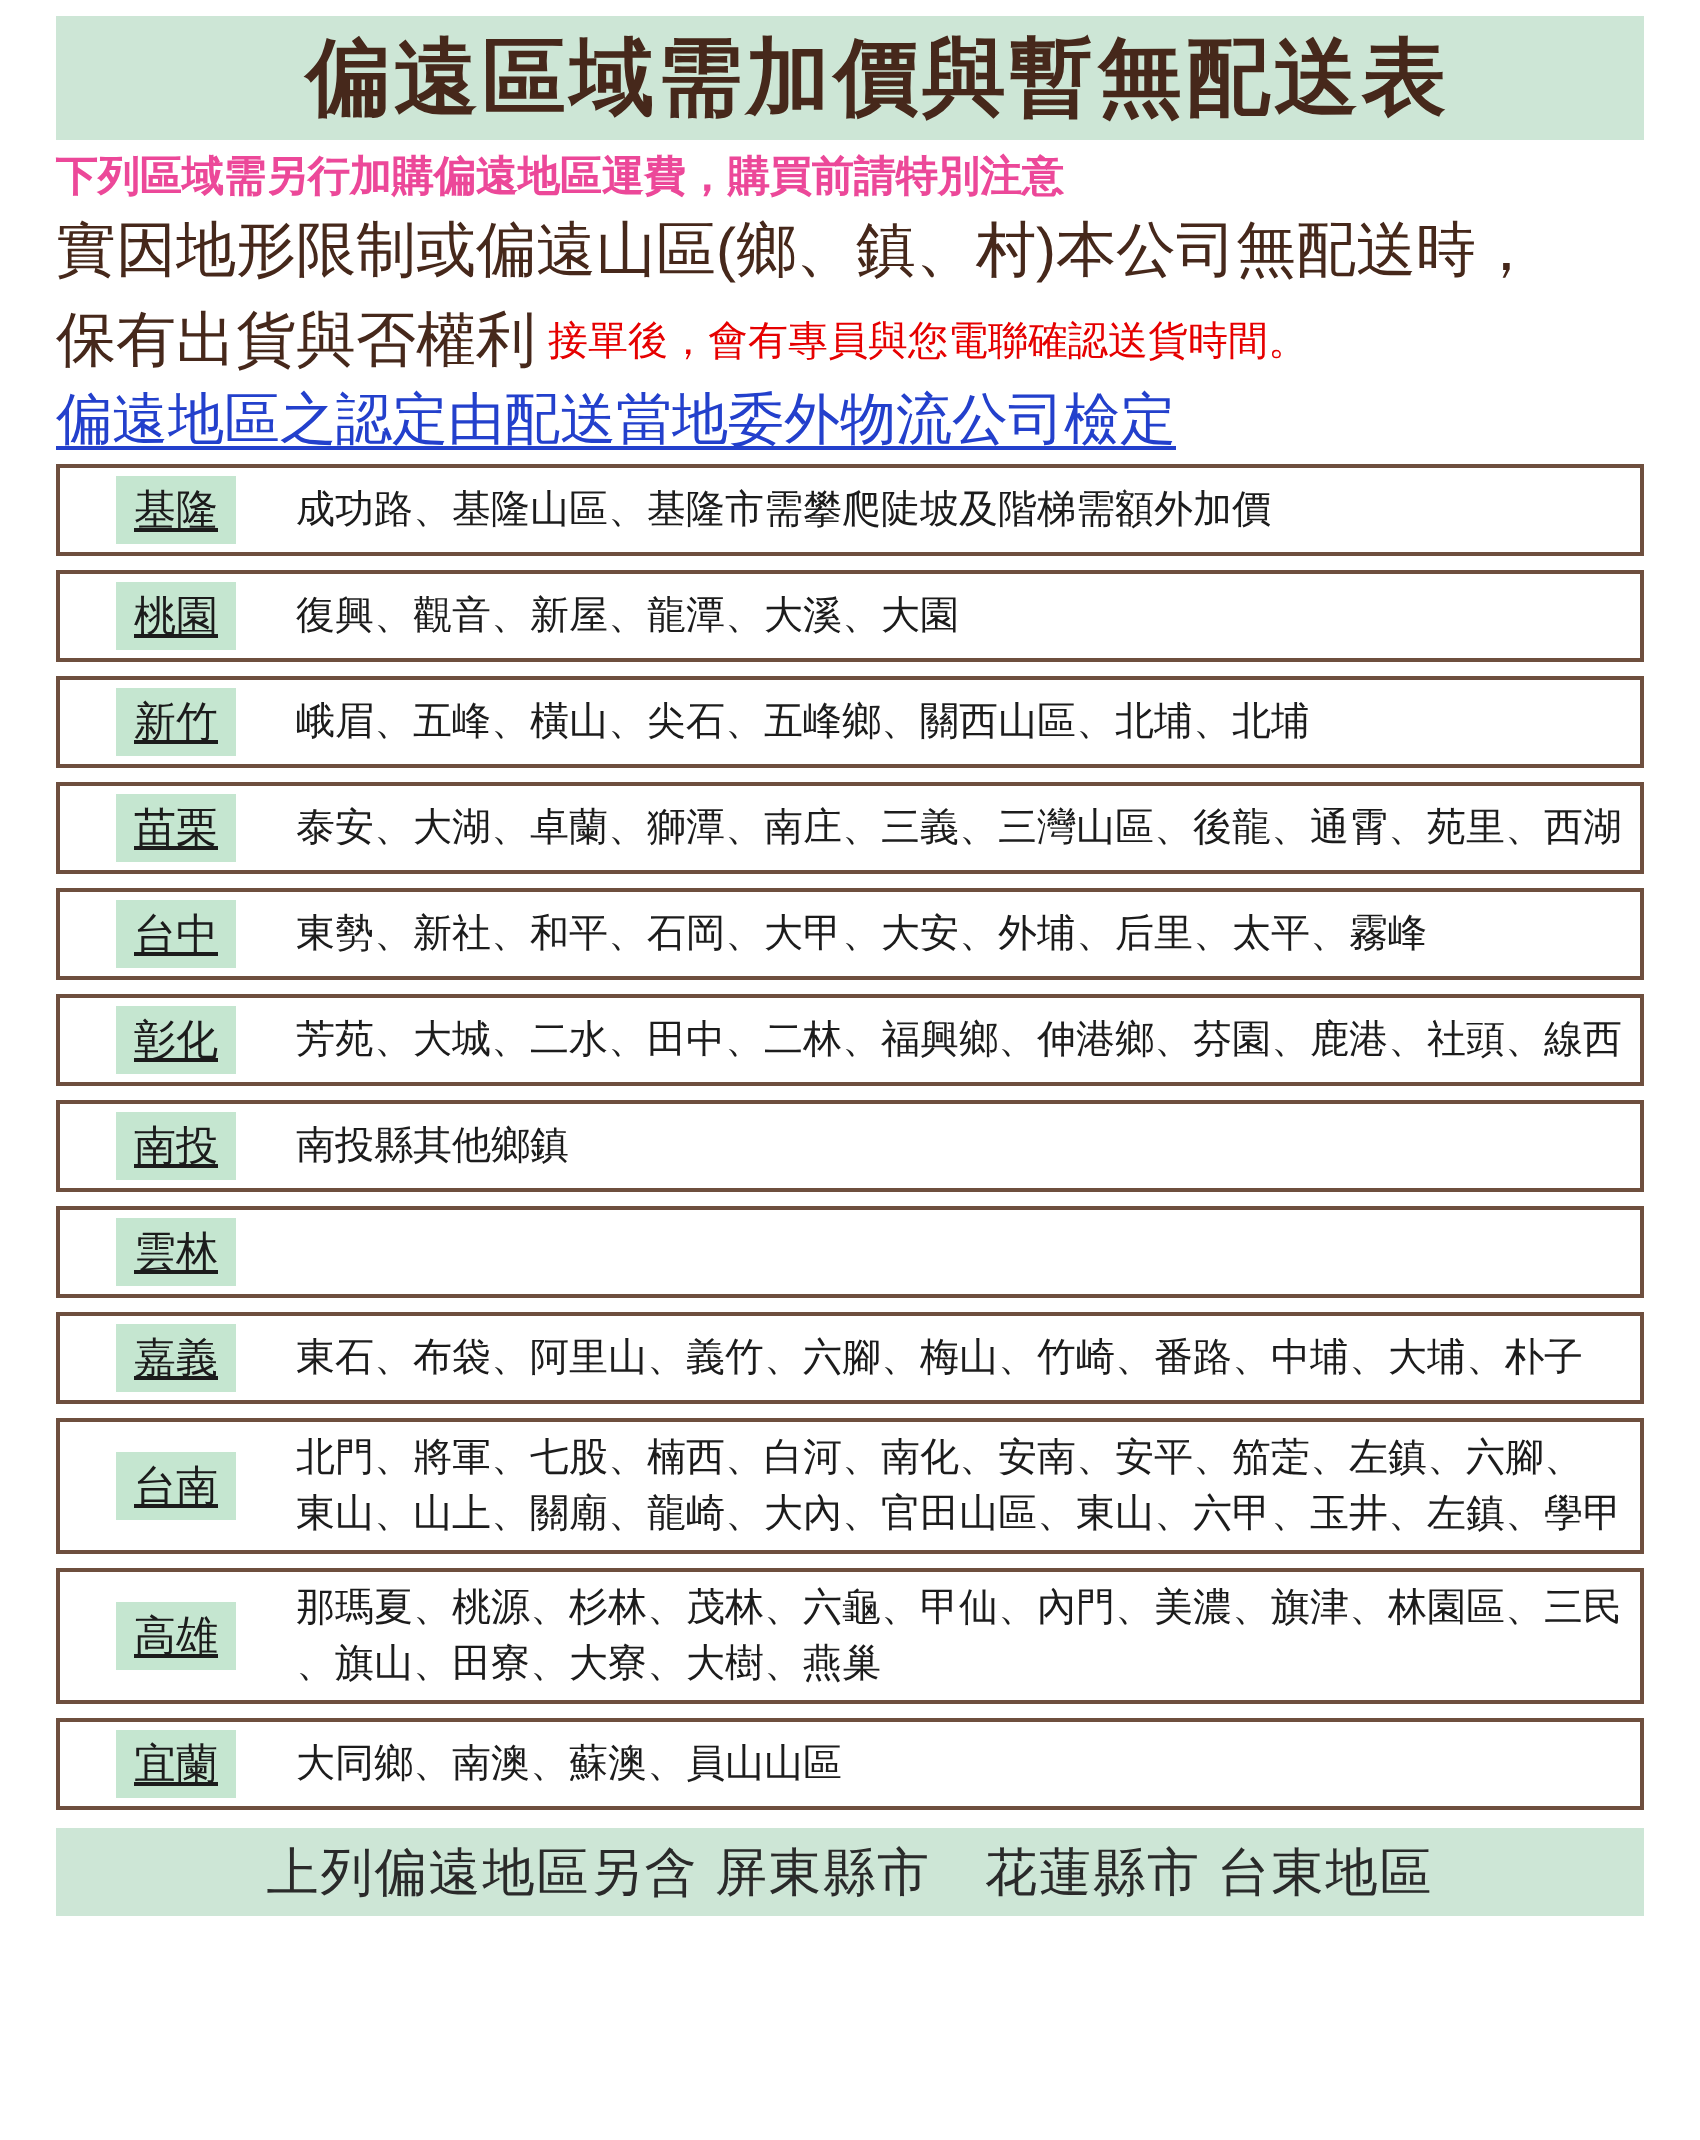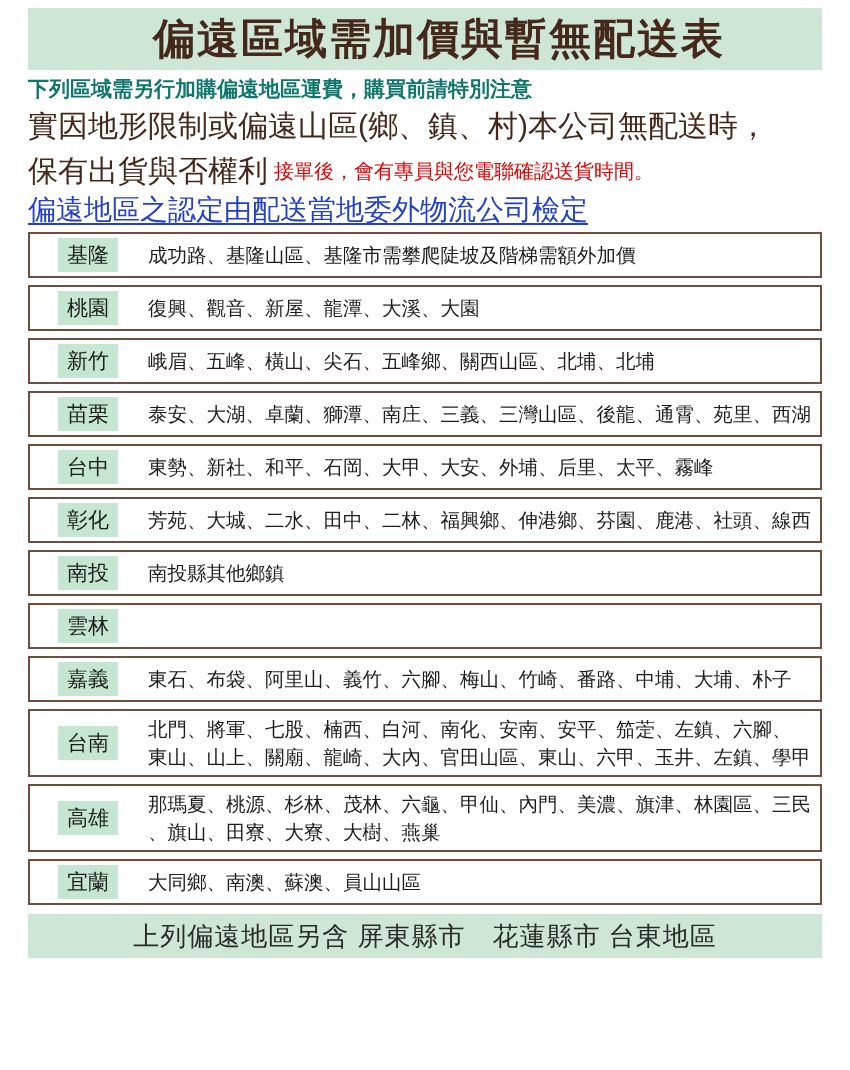--- a/index.html
+++ b/index.html
@@ -13,21 +13,21 @@
 
   .title-banner {
     background:#cde6d6; height:62px;
     display:flex; align-items:center; justify-content:center;
   }
   .page-title {
     font-size:42px; font-weight:bold; color:#46281b; letter-spacing:2px;margin-left:28px;
   }
 
   .red-notice {
-    color:#0f766e; font-weight:bold; font-size:21px; margin-top:5px; line-height:27px;
+    color:#ec4899; font-weight:bold; font-size:21px; margin-top:5px; line-height:27px;
   }
 
   .policy { color:#46281b; font-size:30px; line-height:45px; margin-top:1px; }
   .policy .red-inline {
     color:#e60000; font-size:20px; font-weight:normal; margin-left:6px; vertical-align:3px;
   }
 
   .blue-notice {
     color:#2340cc; font-size:28px; line-height:32px;
     text-decoration:underline; text-underline-offset:4px;
@@ -37,21 +37,21 @@
   .row {
     border:2px solid #6e4f3e; background:#fff;
     display:flex; margin-bottom:7px; padding:4px 6px;
   }
   .labels {
     width:104px; flex-shrink:0;
     display:flex; flex-direction:column; align-items:center; justify-content:center; gap:5px;
   }
   .label {
     background:#c5e6d0; color:#1c1c1c; font-size:21px;
-    padding:3px 9px; white-space:nowrap;
+    padding:3px 9px; white-space:nowrap;text-decoration:underline;
   }
   .content {
     flex:1; display:flex; flex-direction:column; justify-content:center; padding-left:8px;
     overflow:hidden;
   }
   .line { font-size:19.5px; line-height:28px; color:#1c1c1c; white-space:nowrap; }
   .line .gray { color:#8f8f8f; }
 
   .footer-bar {
     background:#cde6d6; height:44px; margin-top:9px;

